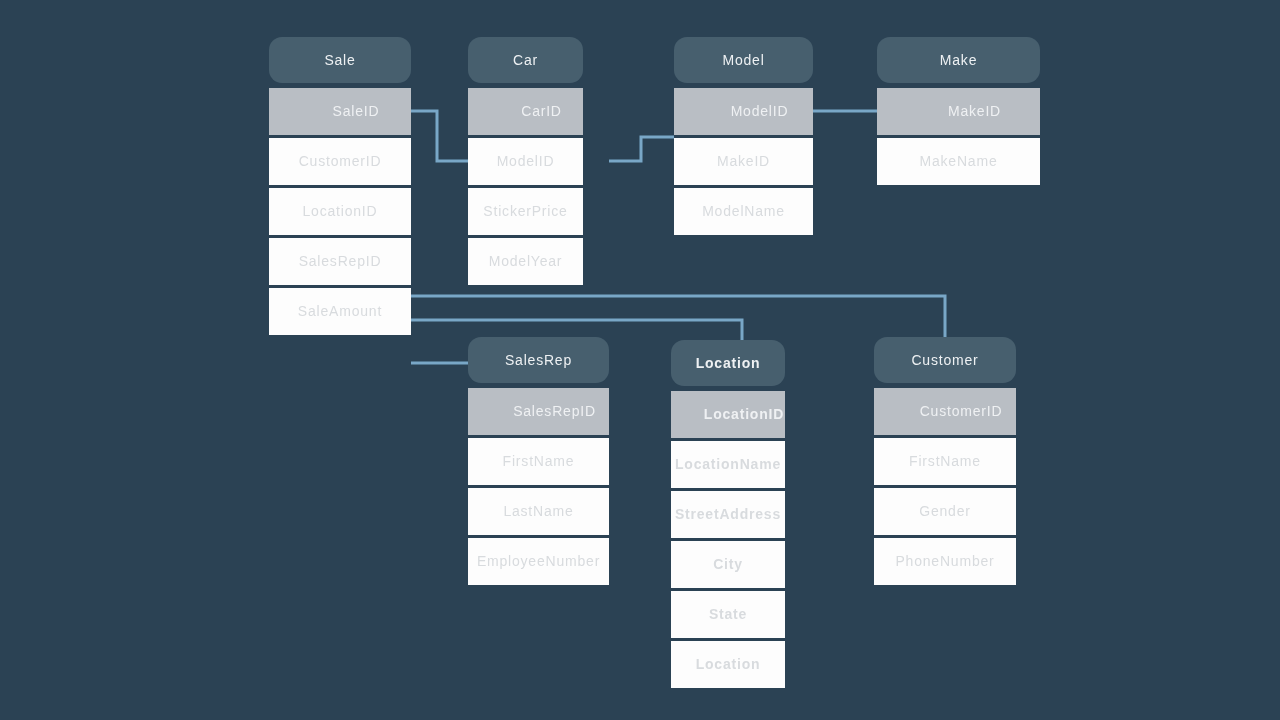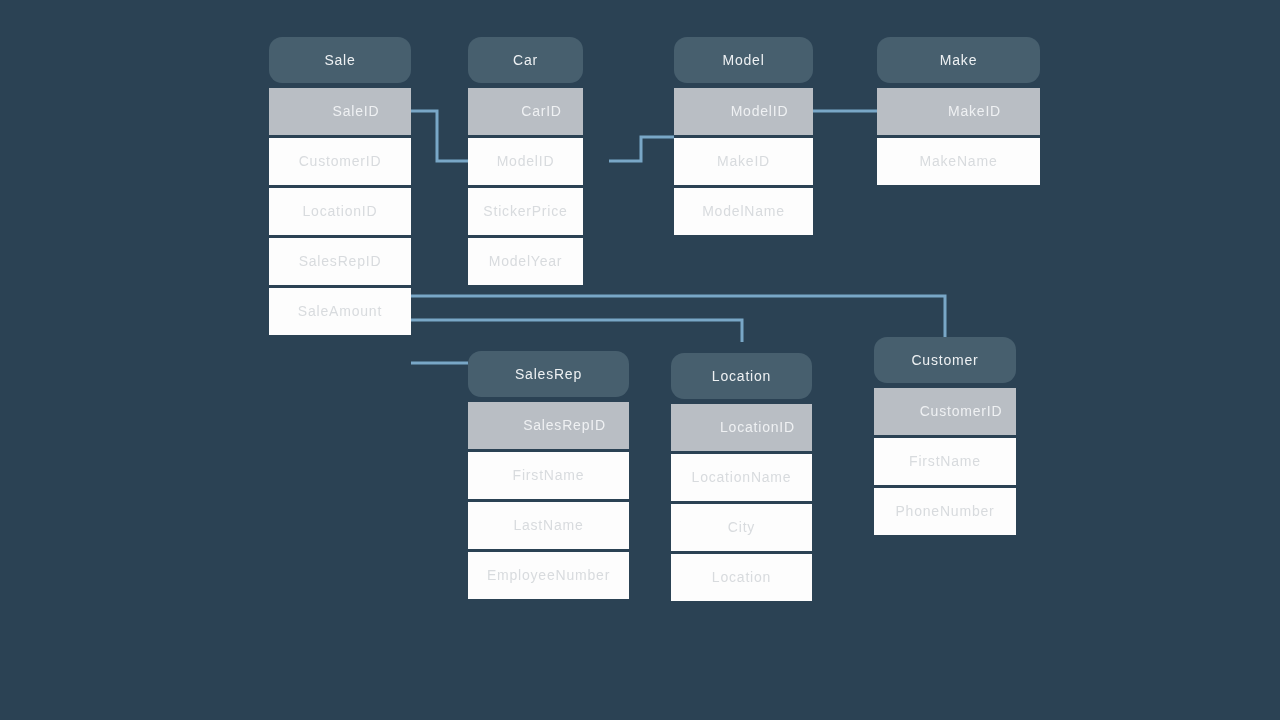--- a/index.html
+++ b/index.html
@@ -22,22 +22,22 @@
     font-size:14px;letter-spacing:0.8px;
   }
   .row.key{
     background:var(--key-bg,#b9bec4);color:var(--key-text,#eff1f3);padding-left:32px;
   }
   
   #t-sale     {left:269px;top:37px;width:142px;}
   #t-car      {left:468px;top:37px;width:115px;}
   #t-model    {left:674px;top:37px;width:139px;}
   #t-make     {left:877px;top:37px;width:163px;}
-  #t-salesrep {left:468px;top:351px;width:161px;}
-  #t-location {left:671px;top:353px;width:141px;}
+  #t-salesrep {left:468px;top:337px;width:141px;}
+  #t-location {left:671px;top:340px;width:114px;font-weight:bold;}
   #t-customer {left:874px;top:337px;width:142px;}
 </style>
 </head>
 <body>
 
 <div class="canvas">
 
   <svg class="wires" viewBox="0 0 1280 720" xmlns="http://www.w3.org/2000/svg">
     <g fill="none" stroke-width="3" stroke="#79a7c7">
       <path d="M411,111 H437 V161 H468"></path>
@@ -95,27 +95,30 @@
         <div class="row">LastName</div>
         <div class="row">EmployeeNumber</div>
       </div>
   </div>
 
   <div class="table" id="t-location">
     <div class="t-header">Location</div>
     <div class="t-rows">
         <div class="row key">LocationID</div>
         <div class="row">LocationName</div>
+        <div class="row">StreetAddress</div>
         <div class="row">City</div>
+        <div class="row">State</div>
         <div class="row">Location</div>
       </div>
   </div>
 
   <div class="table" id="t-customer">
     <div class="t-header">Customer</div>
     <div class="t-rows">
         <div class="row key">CustomerID</div>
         <div class="row">FirstName</div>
+        <div class="row">Gender</div>
         <div class="row">PhoneNumber</div>
       </div>
   </div>
 
 </div>
 
 </body></html>

